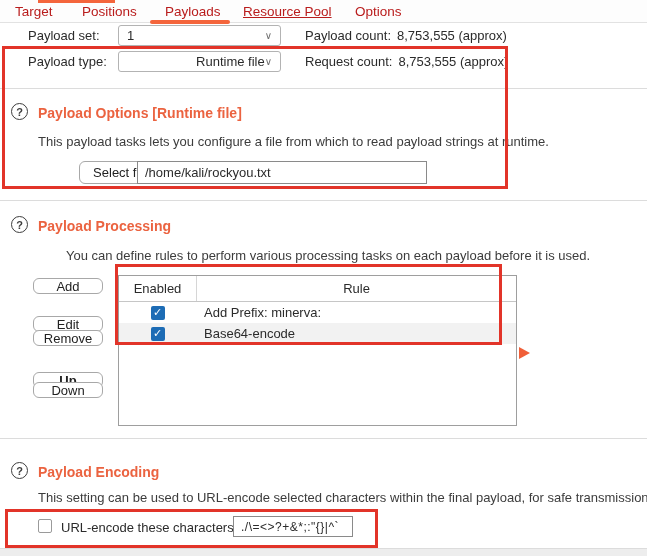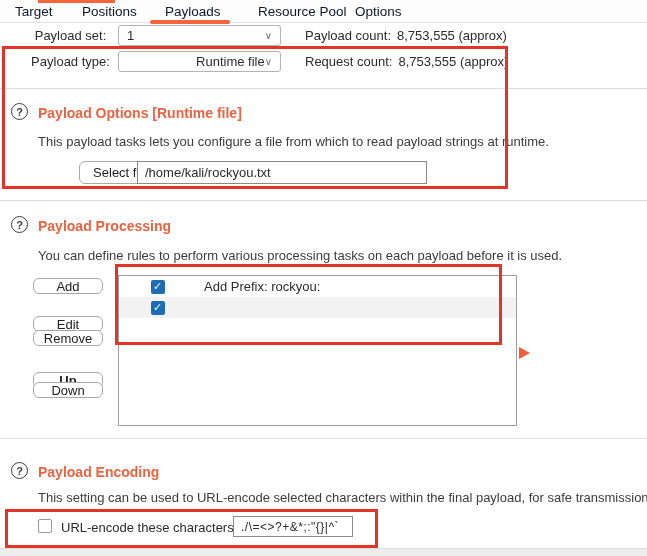--- a/index.html
+++ b/index.html
@@ -10,30 +10,30 @@
     background: #ffffff;
     color: #2b2b2b;
     overflow: hidden;
     font-size: 13px;
   }
   .abs { position: absolute; }
 
   
   .tabbar { left: 0; top: 0; width: 647px; height: 23px; background: #fdfdfd; border-bottom: 1px solid #e2e2e2; }
   .toptab-strip { left: 38px; top: 0; width: 77px; height: 3px; background: #f4653c; }
-  .tab { top: 4px; font-size: 13.5px; color: #0f172a; white-space: nowrap; cursor: default; }
+  .tab { top: 4px; font-size: 13.5px; color: #b91c1c; white-space: nowrap; cursor: default; }
   .tab-target { left: 15px; }
   .tab-positions { left: 82px; }
   .tab-payloads { left: 165px; }
-  .tab-resource { left: 258px; }
+  .tab-resource { left: 243px; text-decoration: underline; }
   .tab-options { left: 355px; }
   .tab-underline { left: 150px; top: 20px; width: 80px; height: 4px; background: #f4653c; border-radius: 2px; }
 
   
-  .row-label { width: 85px; left: 28px; text-align: center; color: #2b2b2b; }
+  .row-label { width: 85px; left: 28px; text-align: left; color: #2b2b2b; }
   .lbl-set { top: 28px; }
   .lbl-type { top: 54px; }
   .select {
     left: 118px; width: 163px; height: 21px;
     border: 1px solid #b3b3b3; border-radius: 3px; background: #fff;
     display: flex; align-items: center; padding: 0 8px; justify-content: space-between;
   }
   .sel-set { top: 25px; }
   .sel-type { top: 51px; justify-content: flex-end; }
   .chevron { color: #6f6f6f; font-size: 10px; line-height: 1; }
@@ -58,21 +58,21 @@
   }
   .qi-options { top: 103px; }
   .qi-processing { top: 216px; }
   .qi-encoding { top: 462px; }
   .section-title { left: 38px; font-size: 14px; font-weight: bold; color: #eb6340; white-space: nowrap; }
   .st-options { top: 105px; }
   .st-processing { top: 218px; }
   .st-encoding { top: 464px; }
   .section-desc { left: 38px; color: #3c3c3c; white-space: nowrap; }
   .sd-options { top: 134px; }
-  .sd-processing { top: 248px; }
+  .sd-processing { top: 248px; margin-left: 28px; }
   .sd-encoding { top: 490px; }
 
   
   .btn {
     background: #fff; border: 1px solid #a8a8a8; border-radius: 6px;
     display: flex; align-items: center; justify-content: center;
     font-size: 13px; color: #222; cursor: pointer;
   }
   .btn-selectfile { left: 33px; top: 161px; width: 99px; height: 23px; margin-left: 46px; }
   .textfield {
@@ -173,34 +173,39 @@
 <div class="abs section-title st-processing">Payload Processing</div>
 <div class="abs section-desc sd-processing">You can define rules to perform various processing tasks on each payload before it is used.</div>
 
 <button class="abs btn proc-btn pb-add">Add</button>
 <button class="abs btn proc-btn pb-edit">Edit</button>
 <button class="abs btn proc-btn pb-remove">Remove</button>
 <button class="abs btn proc-btn pb-up">Up</button>
 <button class="abs btn proc-btn pb-down">Down</button>
 
 <div class="abs rules-table">
+  <div class="rt-header">
+    <div class="rt-col-enabled">Enabled</div>
+    <div class="rt-col-rule">Rule</div>
+  </div>
   <div class="rt-row">
     <div class="rt-cell-check">
       <div class="checkbox-checked">
           <span>✓</span>
         </div>
     </div>
-    <div class="rt-cell-rule">Add Prefix: rockyou:</div>
+    <div class="rt-cell-rule">Add Prefix: minerva:</div>
   </div>
   <div class="rt-row alt">
     <div class="rt-cell-check">
       <div class="checkbox-checked">
           <span>✓</span>
         </div>
     </div>
+    <div class="rt-cell-rule">Base64-encode</div>
   </div>
 </div>
 
 <div class="abs arrow-right"></div>
 
 <div class="abs divider div3"></div>
 
 <div class="abs qicon qi-encoding">
     <span>?</span>
   </div>

